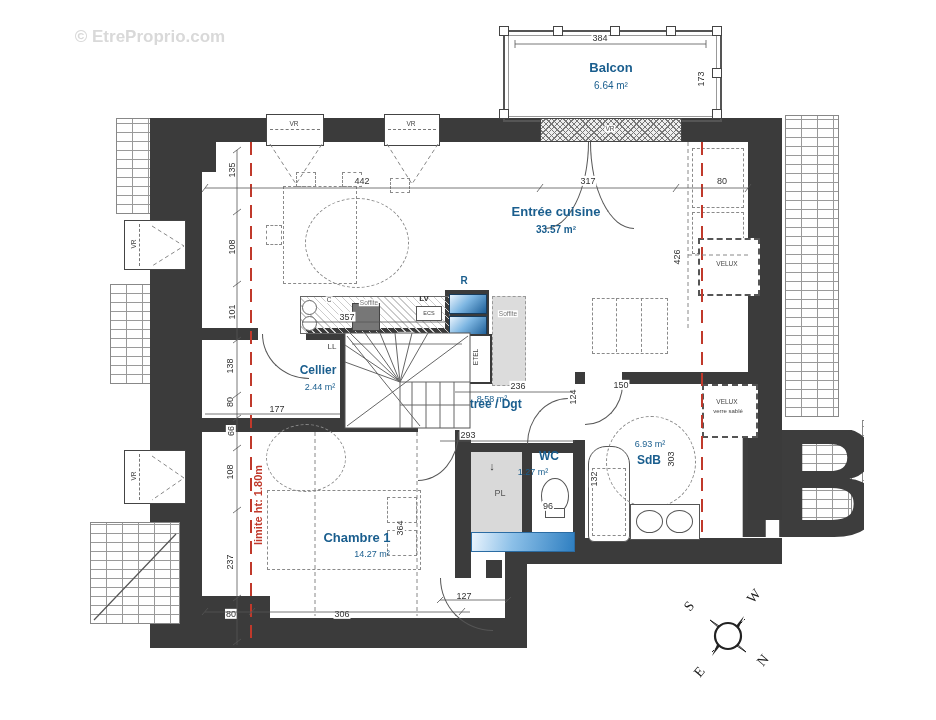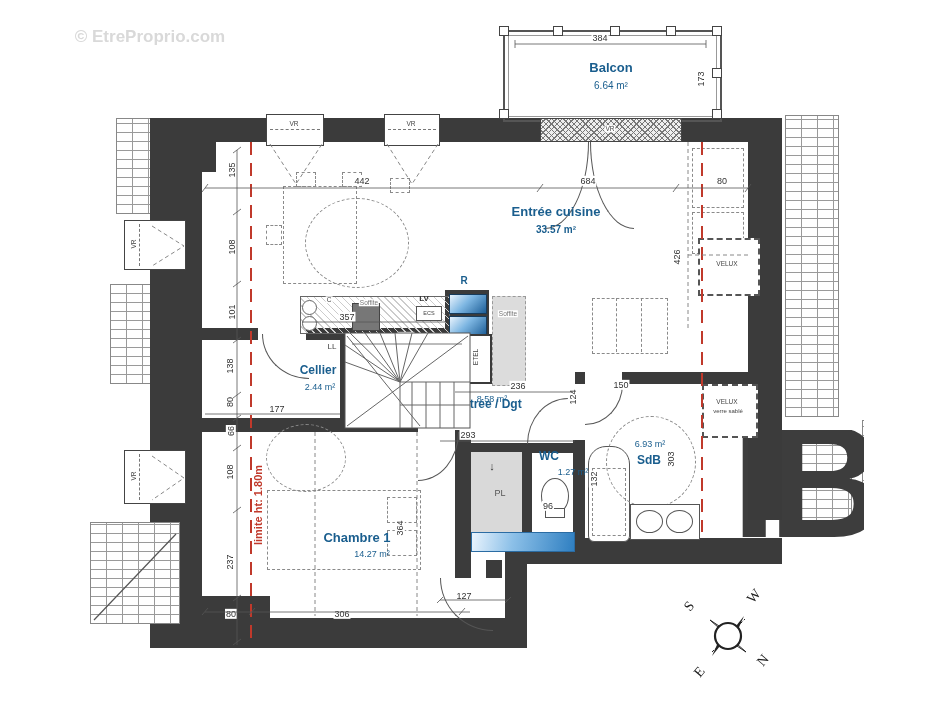--- a/index.html
+++ b/index.html
@@ -191,28 +191,28 @@
   <div class="redline" style="left:701px;top:142px;height:390px;"></div>
   <div class="lbl redtxt" style="left:258px;top:505px;">limite ht: 1.80m</div>
 
   <div class="lbl room" style="left:556px;top:212px;">Entrée cuisine</div>
   <div class="lbl areat" style="left:556px;top:230px;font-weight:bold;">33.57 m²</div>
   <div class="lbl room" style="left:318px;top:371px;font-size:12px;">Cellier</div>
   <div class="lbl areat" style="left:320px;top:387px;font-size:9px;">2.44 m²</div>
   <div class="lbl room" style="left:488px;top:405px;font-size:12px;">Entrée / Dgt</div>
   <div class="lbl areat" style="left:492px;top:399px;font-size:9px;">8.58 m²</div>
   <div class="lbl room" style="left:549px;top:457px;font-size:12px;">WC</div>
-  <div class="lbl areat" style="left:573px;top:472px;font-size:9px;">1.27 m²</div>
+  <div class="lbl areat" style="left:533px;top:472px;font-size:9px;">1.27 m²</div>
   <div class="lbl room" style="left:649px;top:429px;font-size:12px;margin-top:32px;">SdB</div>
   <div class="lbl areat" style="left:650px;top:444px;font-size:9px;">6.93 m²</div>
   <div class="lbl room" style="left:357px;top:538px;">Chambre 1</div>
   <div class="lbl areat" style="left:372px;top:554px;font-size:9px;">14.27 m²</div>
   <div class="lbl tiny" style="left:332px;top:347px;font-size:8px;">LL</div>
 
-  <div class="lbl dim" style="left:588px;top:181px;">684</div>
+  <div class="lbl dim" style="left:588px;top:181px;">317</div>
   <div class="lbl dim" style="left:722px;top:181px;">80</div>
   <div class="lbl dim" style="left:362px;top:181px;">442</div>
   <div class="lbl dim vdim" style="left:232px;top:170px;">135</div>
   <div class="lbl dim vdim" style="left:232px;top:247px;">108</div>
   <div class="lbl dim vdim" style="left:232px;top:312px;">101</div>
   <div class="lbl dim vdim" style="left:230px;top:366px;">138</div>
   <div class="lbl dim vdim" style="left:230px;top:402px;">80</div>
   <div class="lbl dim vdim" style="left:231px;top:431px;">66</div>
   <div class="lbl dim vdim" style="left:230px;top:472px;">108</div>
   <div class="lbl dim vdim" style="left:230px;top:562px;">237</div>

